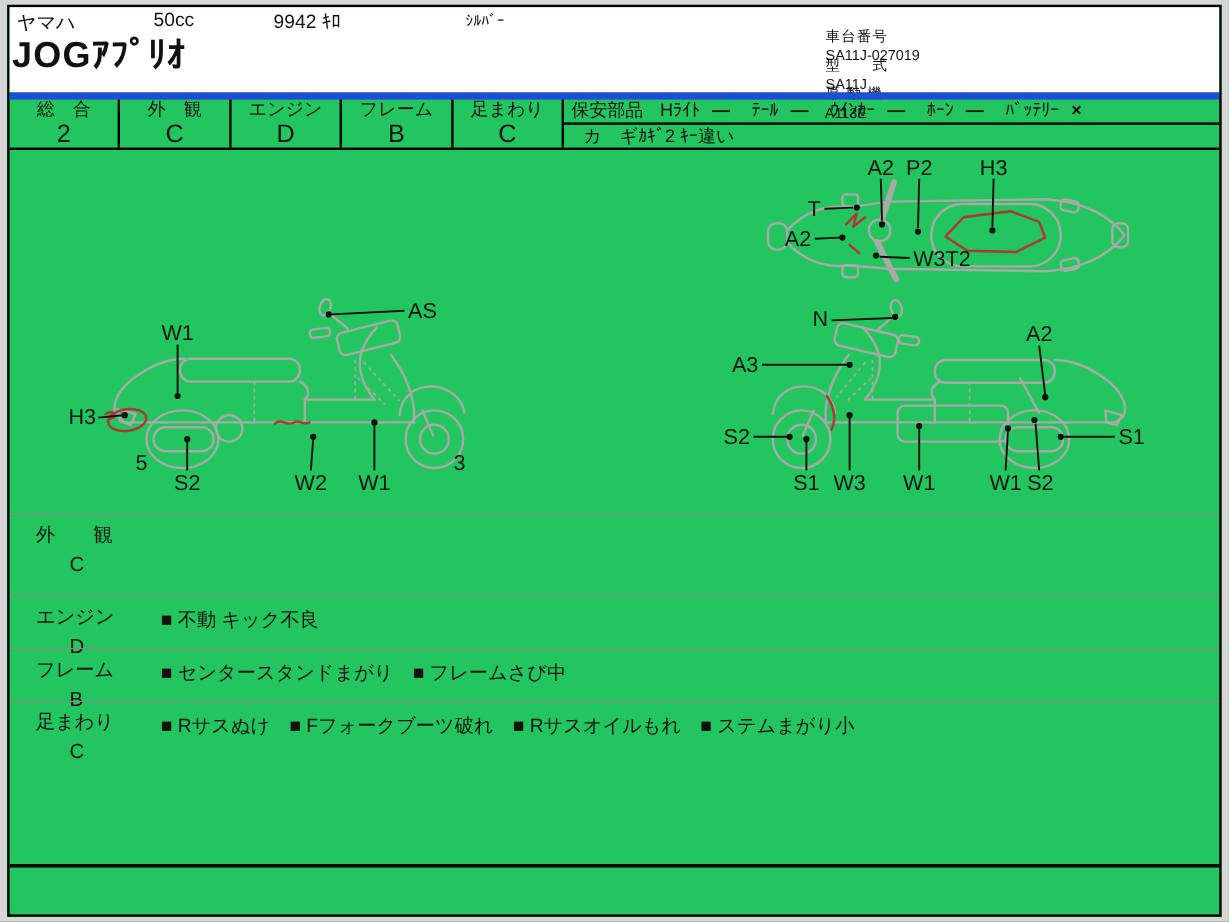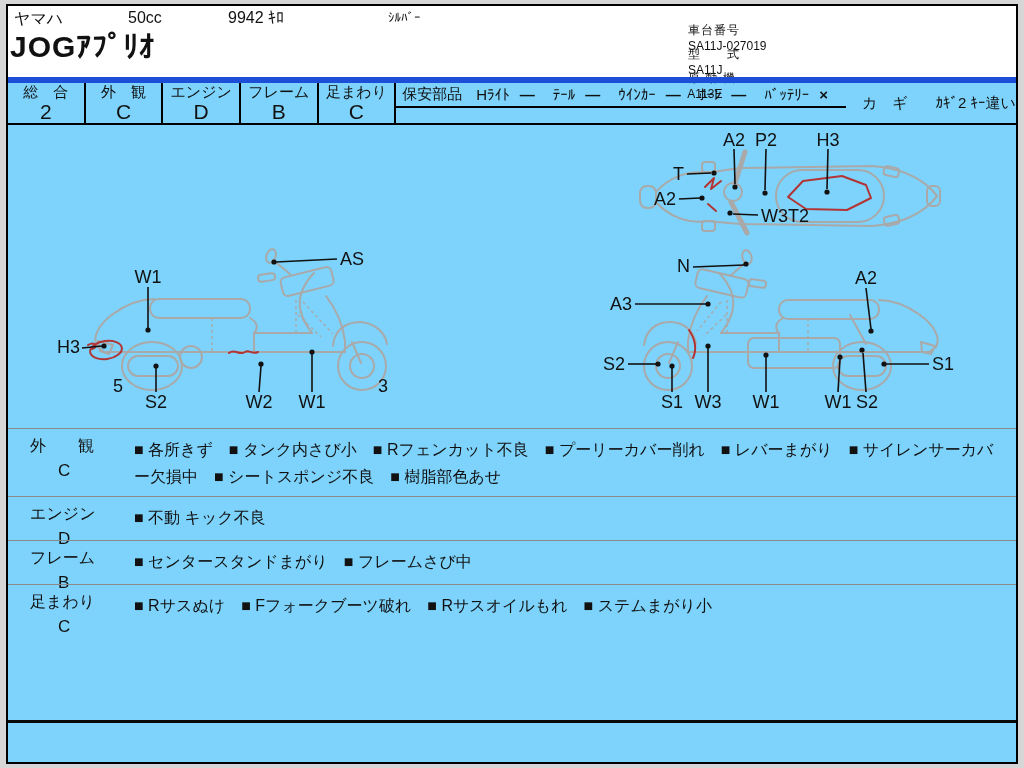--- a/index.html
+++ b/index.html
@@ -4,48 +4,48 @@
 <style>
   html,body{margin:0;padding:0;}
   body{
     width:1024px;height:768px;position:relative;overflow:hidden;
     background:#d6d6d6;
     font-family:"Liberation Sans","DejaVu Sans",sans-serif;
     color:#111;
   }
   .sheet{
     position:absolute;left:6px;top:4px;width:1012px;height:760px;
-    background:#7dd3fc;border:2px solid #000;box-sizing:border-box;
+    background:#22c55e;border:2px solid #000;box-sizing:border-box;
   }
   
   .hdr{position:absolute;left:0;top:0;width:1008px;height:71px;background:#fff;}
   .hdr .t{position:absolute;font-size:16px;white-space:pre;}
   .hdr .maker{left:6px;top:3px;}
   .hdr .cc{left:120px;top:3px;}
   .hdr .mileage{left:220px;top:3px;}
   .hdr .color{left:380px;top:4px;font-size:13px;}
   .hdr .model-name{left:2px;top:24px;font-size:30px;font-weight:bold;letter-spacing:1px;}
   .hdr .rrow{position:absolute;left:660px;font-size:12px;white-space:pre;}
   .hdr .rrow .lbl{display:inline-block;min-width:84px;letter-spacing:1px;}
   .r1{top:2px;} .r2{top:26px;} .r3{top:50px;}
   
   .graderow{position:absolute;left:0;top:71px;width:1008px;height:48px;
     border-top:6px solid #1d4ed8;border-bottom:2px solid #000;box-sizing:border-box;display:flex;}
   .gcell{width:92.4px;border-right:2px solid #000;box-sizing:border-box;
     display:flex;flex-direction:column;align-items:center;justify-content:center;}
   .gcell .glabel{font-size:15px;line-height:17px;}
   .gcell .gvalue{font-size:21px;line-height:23px;}
-  .safety{flex:1;display:flex;flex-direction:row;}
+  .safety{flex:1;display:flex;flex-direction:column;}
   .safety .srow1{height:25px;border-bottom:2px solid #000;box-sizing:border-box;
     display:flex;align-items:center;font-size:15px;padding-left:6px;white-space:pre;}
   .safety .srow1 .sp-title{margin-right:14px;}
   .safety .sp-item{margin-right:18px;white-space:pre;}
   .safety .sp-item .v{margin-left:10px;font-weight:bold;}
   .safety .srow2{flex:1;display:flex;align-items:center;font-size:15px;padding-left:16px;white-space:pre;}
-  .safety .srow2 .key-label{margin-right:28px;}
+  .safety .srow2 .key-label{}
   
   .diagram{position:absolute;left:0;top:119px;width:1008px;height:303px;}
   .oln{fill:none;stroke-width:2;stroke-linecap:round;stroke-linejoin:round;}
   .oln5{fill:none;stroke-width:5;stroke-linecap:round;}
   .dsh{fill:none;stroke-width:1.4;stroke-dasharray:3 3;}
   .redl{fill:none;stroke-width:2;stroke-linecap:round;stroke-linejoin:round;}
   .ll{stroke:#111;stroke-width:1.6;}
   .lt{font-size:18px;fill:#111;font-family:"Liberation Sans","DejaVu Sans",sans-serif;}
   .pd{fill:#111;}
   
@@ -282,21 +282,20 @@
           <circle class="pd" cx="884" cy="364" r="2.6"></circle>
         <text class="lt" x="932" y="370" text-anchor="start">S1</text>
       </g>
     </g>
   </svg>
 
   <div class="sections">
     <div class="secrow h68">
       <div class="sec-label">外　　観</div>
       <div class="sec-grade">C</div>
-      <div class="sec-items"><span class="bullet-item">■ 各所きず</span><span class="bullet-item">■ タンク内さび小</span><span class="bullet-item">■ Rフェンカット不良</span><span class="bullet-item">■ プーリーカバー削れ</span><span class="bullet-item">■ レバーまがり</span><span class="bullet-item">■ サイレンサーカバー欠損中</span><span class="bullet-item">■ シートスポンジ不良</span><span class="bullet-item">■ 樹脂部色あせ</span></div>
     </div>
     <div class="secrow h44">
       <div class="sec-label">エンジン</div>
       <div class="sec-grade">D</div>
       <div class="sec-items"><span class="bullet-item">■ 不動 キック不良</span></div>
     </div>
     <div class="secrow h44">
       <div class="sec-label">フレーム</div>
       <div class="sec-grade">B</div>
       <div class="sec-items"><span class="bullet-item">■ センタースタンドまがり</span><span class="bullet-item">■ フレームさび中</span></div>

